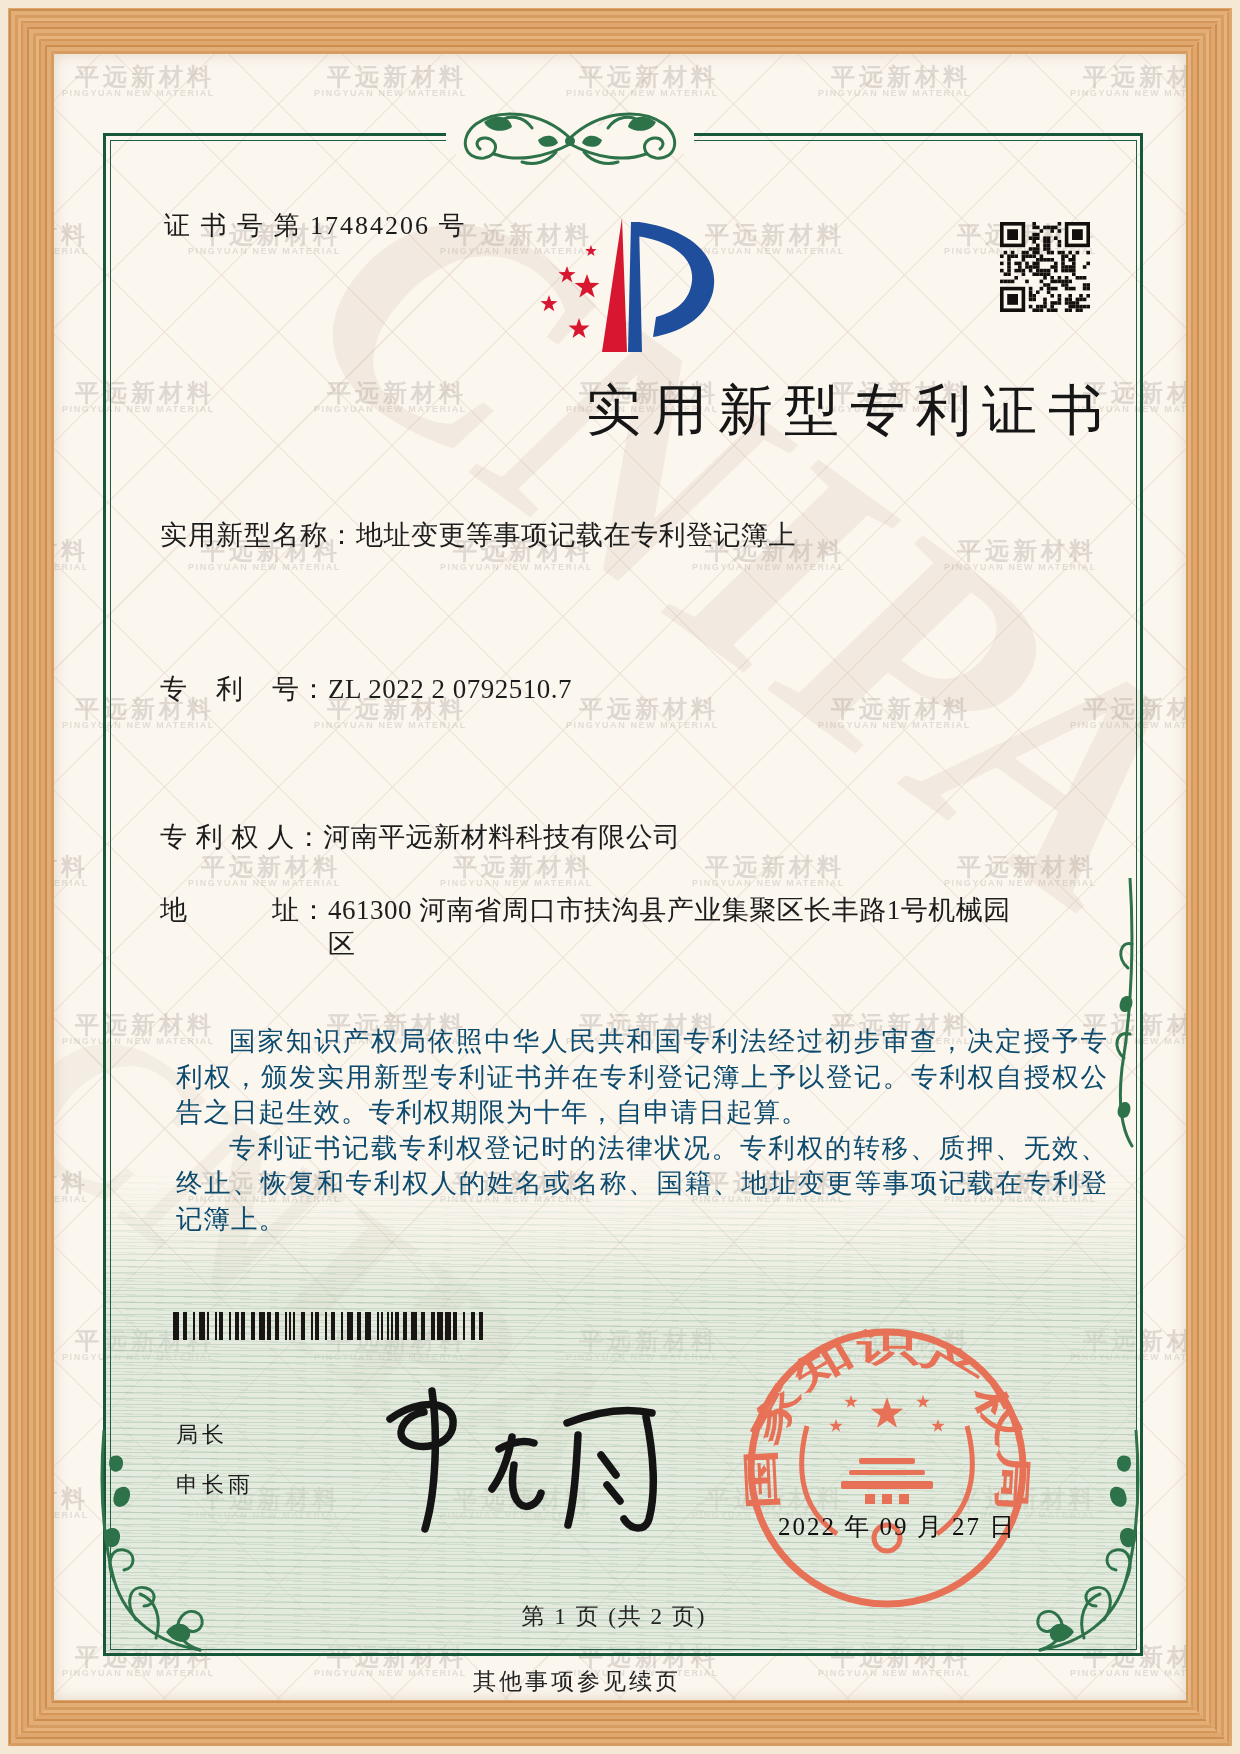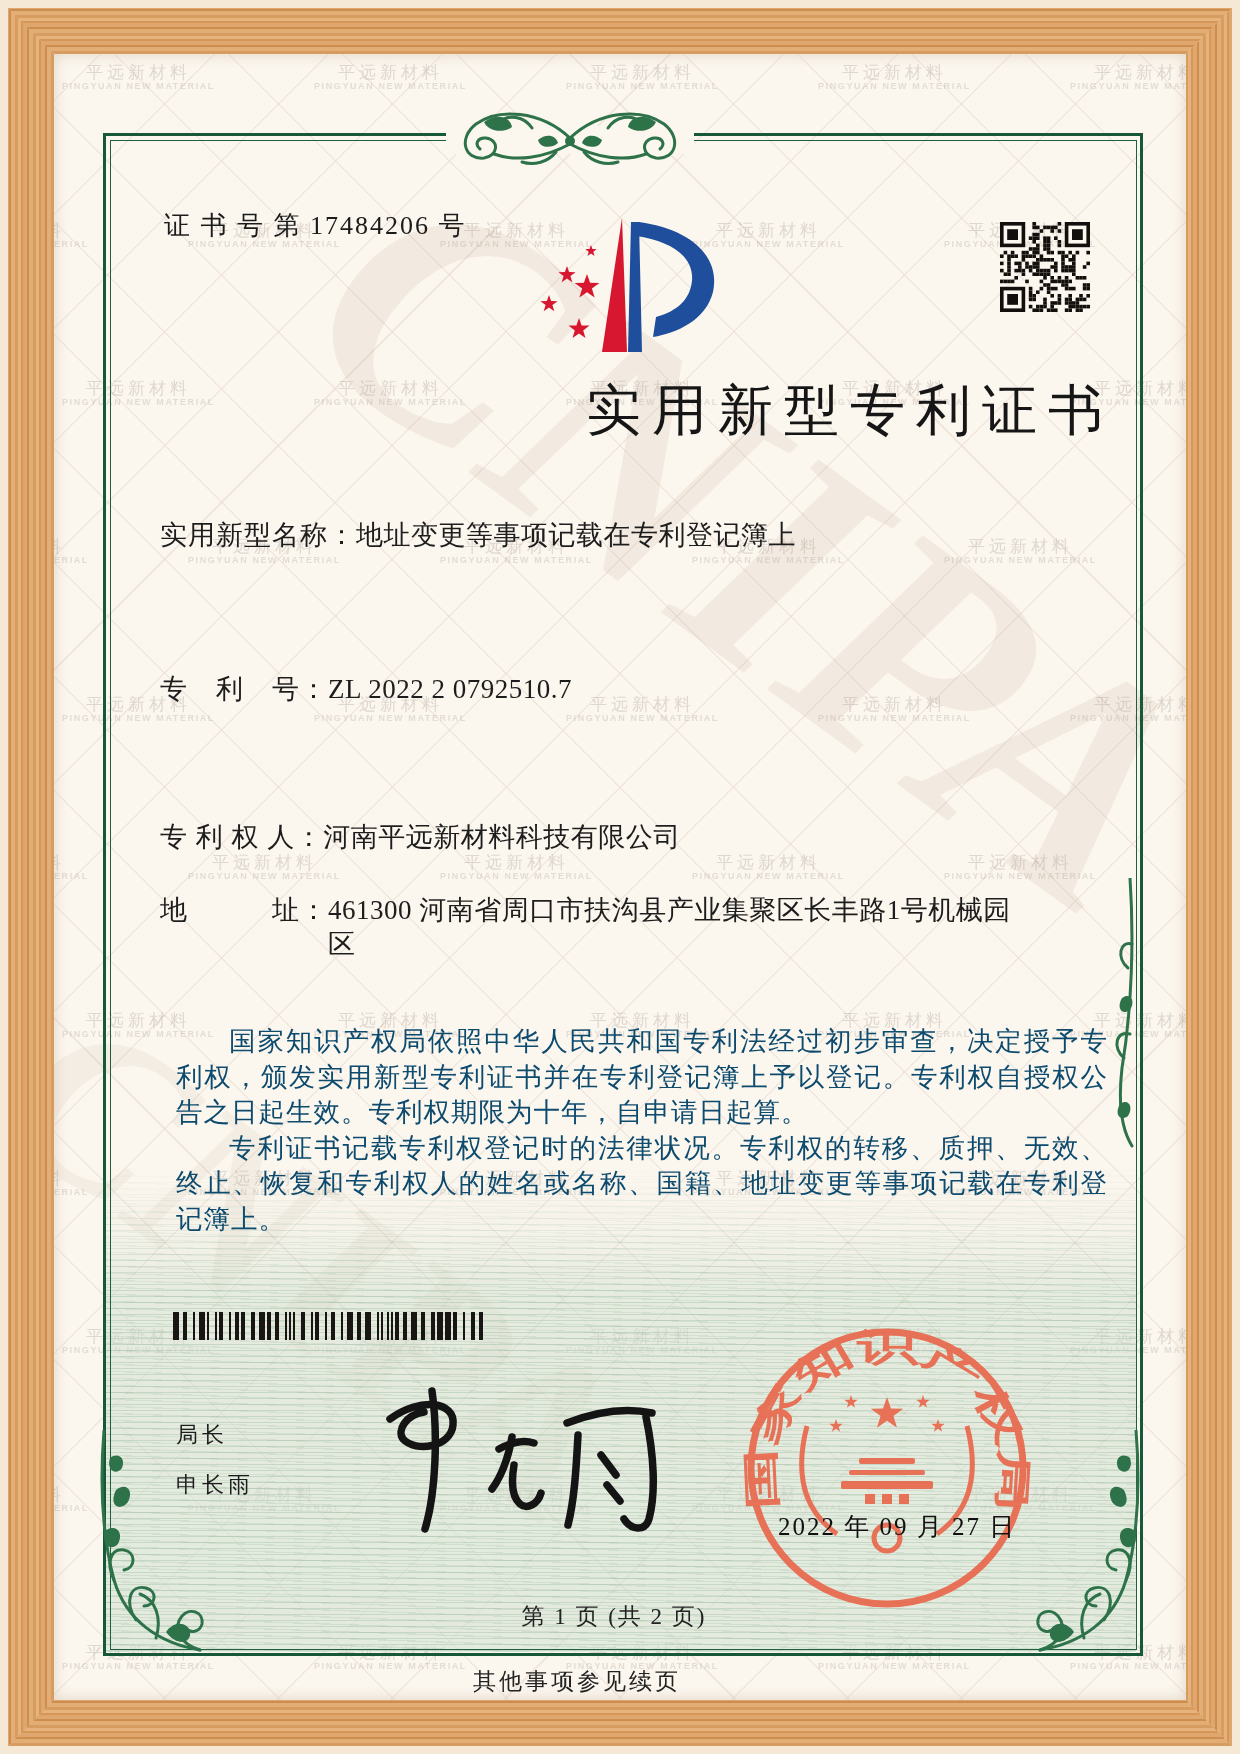--- a/index.html
+++ b/index.html
@@ -25,21 +25,21 @@
   .paper{position:absolute;left:54px;top:54px;width:1132px;height:1646px;
          background:#fbf6ee;box-shadow:inset 0 0 14px rgba(150,110,70,.25);overflow:hidden;}
   
   .paper::before{content:"";position:absolute;inset:0;opacity:.5;
     background-image:
       repeating-linear-gradient(45deg,transparent 0 79px,rgba(214,190,183,.55) 79px 80.5px),
       repeating-linear-gradient(-45deg,transparent 0 79px,rgba(214,190,183,.55) 79px 80.5px);}
   .wm-layer{position:absolute;inset:0;}
   .wm{position:absolute;text-align:center;white-space:nowrap;
       font-family:"Liberation Sans","DejaVu Sans",sans-serif;line-height:1.05;}
-  .wm .cn{display:block;font-size:17px;font-weight:normal;letter-spacing:4px;color:rgba(158,146,138,.30);}
+  .wm .cn{display:block;font-size:24px;font-weight:bold;letter-spacing:4px;color:rgba(158,146,138,.30);text-align:right;}
   .wm .en{display:block;font-size:9px;font-weight:bold;letter-spacing:1.6px;color:rgba(158,146,138,.26);}
   .cnipa-wm{position:absolute;font-family:"Liberation Serif",serif;font-weight:bold;font-style:italic;
       color:rgba(178,152,124,.12);pointer-events:none;}
   
   .guilloche{position:absolute;left:52px;top:1110px;width:1030px;height:488px;
      background:
        repeating-linear-gradient(to bottom,rgba(140,178,148,.34) 0 1.3px,transparent 1.3px 6px),
        repeating-linear-gradient(2deg,rgba(140,178,148,.20) 0 1.3px,transparent 1.3px 7px),
        linear-gradient(to bottom,rgba(208,224,208,0) 0,rgba(208,224,208,.50) 120px,rgba(212,227,212,.62) 100%);
      -webkit-mask-image:linear-gradient(to bottom,transparent 0,#000 130px);

